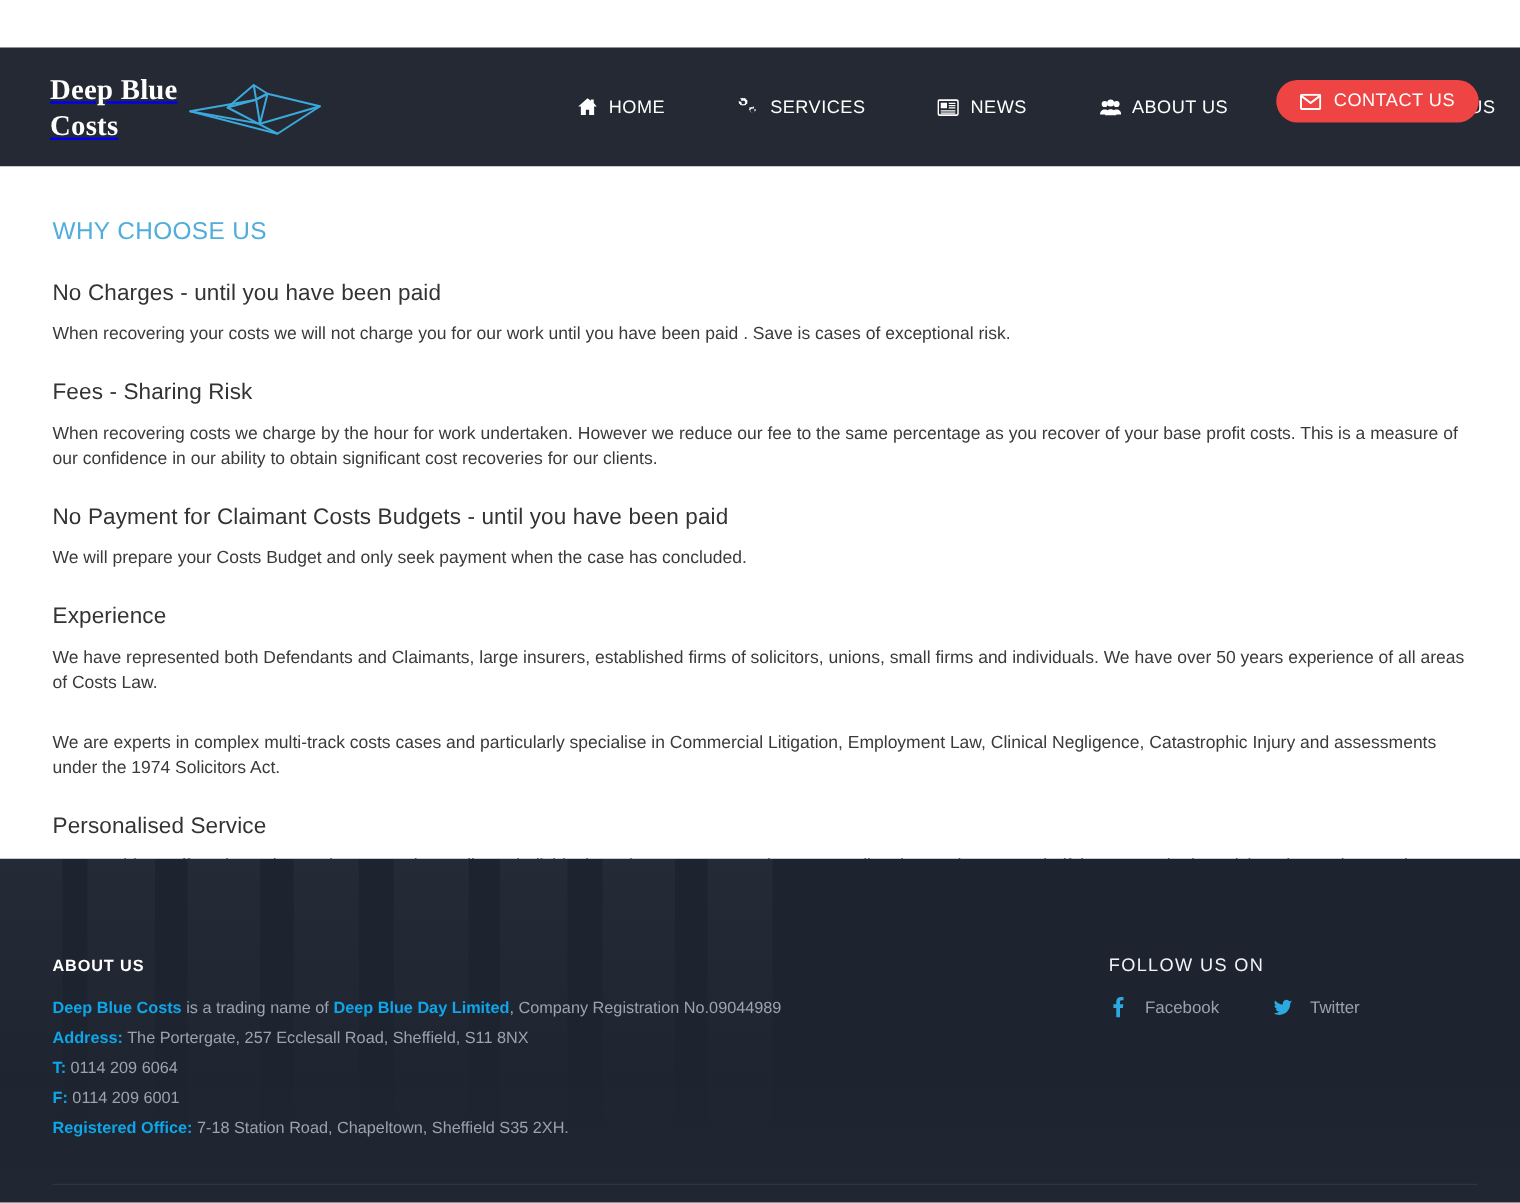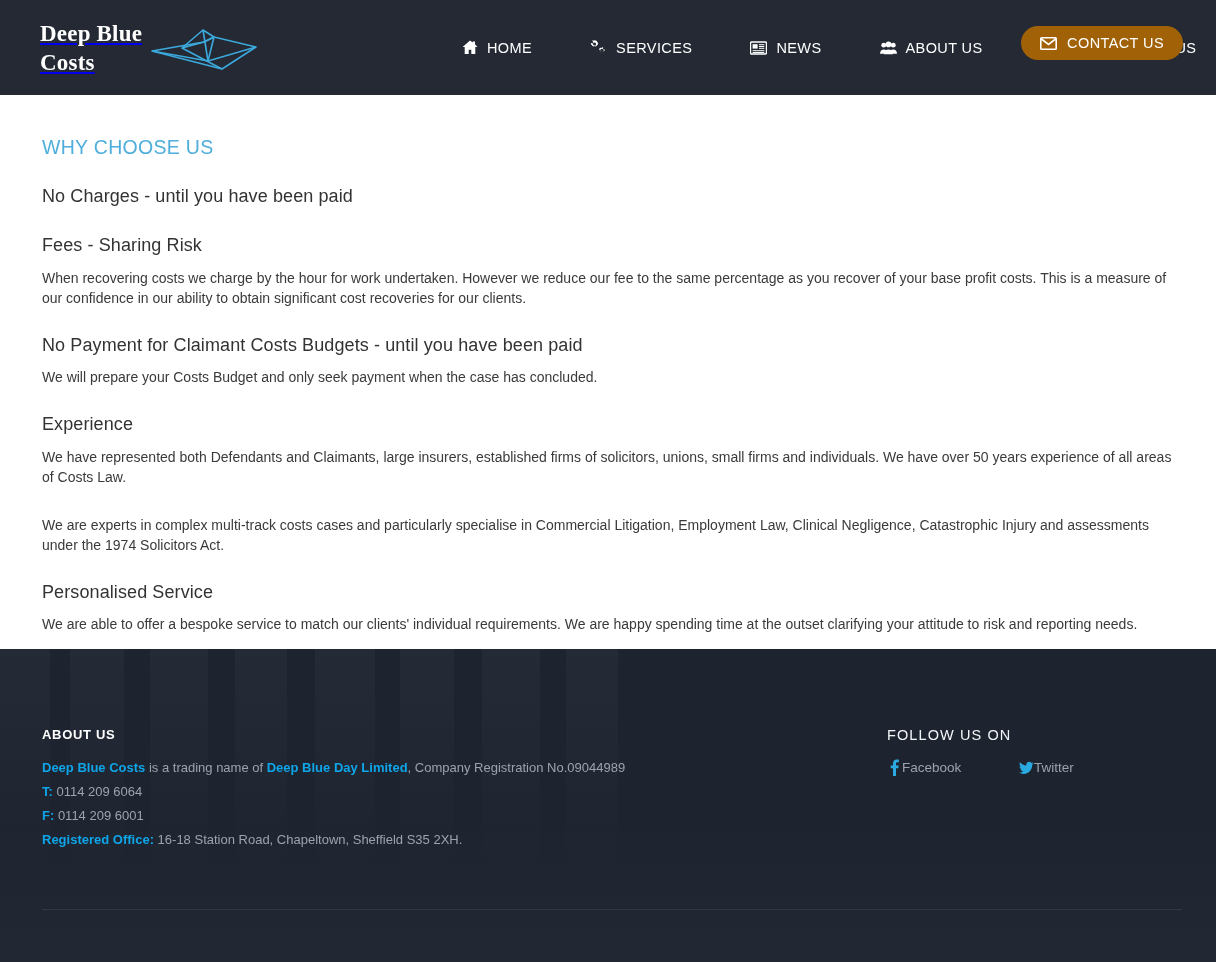--- a/index.html
+++ b/index.html
@@ -18,20 +18,21 @@
   }
 
   
   .site-header {
     position: relative;
     width: 1216px;
     height: 95px;
     background: #242933;
     display: flex;
     align-items: center;
+    margin-top: 38px;
   }
 
   .brand {
     position: absolute;
     left: 40px;
     top: 14px;
     display: flex;
     align-items: center;
     height: 68px;
   }
@@ -80,21 +81,21 @@
     color: #ffffff;
   }
   .nav-ico svg { display: block; fill: #ffffff; }
 
   .contact-btn {
     position: absolute;
     right: 33px;
     top: 26px;
     height: 34px;
     padding: 0 19px;
-    background: #a16207;
+    background: #ef4444;
     border-radius: 17px;
     display: flex;
     align-items: center;
     gap: 10px;
     color: #ffffff;
     font-size: 14.5px;
     letter-spacing: 0.4px;
     text-decoration: none;
     border: none;
     cursor: pointer;
@@ -195,21 +196,21 @@
     color: #9aa3ae;
     line-height: 24px;
     margin-bottom: 0;
   }
   .footer-line b { color: #0ea5e9; font-weight: bold; }
 
   .social-row { display: flex; align-items: center; gap: 0; }
   .social-link {
     display: flex;
     align-items: center;
-    gap: 0;
+    gap: 14px;
     text-decoration: none;
     color: #9aa3ae;
     font-size: 13.5px;
     width: 132px;
     cursor: pointer;
   }
   .social-link .soc-ico {
     display: inline-flex;
     align-items: center;
     justify-content: center;
@@ -325,20 +326,21 @@
   </a>
 
 </header>
 
 <main class="content">
 
   <h1 class="page-title">WHY CHOOSE US</h1>
 
   <section class="section">
     <h2 class="section-heading">No Charges - until you have been paid</h2>
+    <p class="section-para">When recovering your costs we will not charge you for our work until you have been paid . Save is cases of exceptional risk.</p>
   </section>
 
   <section class="section">
     <h2 class="section-heading">Fees - Sharing Risk</h2>
     <p class="section-para">When recovering costs we charge by the hour for work undertaken. However we reduce our fee to the same percentage as you recover of your base profit costs. This is a measure of our confidence in our ability to obtain significant cost recoveries for our clients.</p>
   </section>
 
   <section class="section">
     <h2 class="section-heading">No Payment for Claimant Costs Budgets - until you have been paid</h2>
     <p class="section-para">We will prepare your Costs Budget and only seek payment when the case has concluded.</p>
@@ -379,31 +381,34 @@
   <div class="footer-inner">
     <div class="footer-cols">
 
       <div class="footer-col-about">
         <div class="footer-heading">ABOUT US</div>
 
         <div class="footer-line">
           <b>Deep Blue Costs</b><span> is a trading name of </span><b>Deep Blue Day Limited</b><span>, Company Registration No.09044989</span>
         </div>
 
+        <div class="footer-line">
+          <b>Address:</b><span> The Portergate, 257 Ecclesall Road, Sheffield, S11 8NX</span>
+        </div>
 
         <div class="footer-line">
           <b>T:</b><span> 0114 209 6064</span>
         </div>
 
         <div class="footer-line">
           <b>F:</b><span> 0114 209 6001</span>
         </div>
 
         <div class="footer-line">
-          <b>Registered Office:</b><span> 16-18 Station Road, Chapeltown, Sheffield S35 2XH.</span>
+          <b>Registered Office:</b><span> 7-18 Station Road, Chapeltown, Sheffield S35 2XH.</span>
         </div>
       </div>
 
       <div class="footer-col-social">
         <div class="footer-heading follow">FOLLOW US ON</div>
         <div class="social-row">
 
           <a class="social-link" href="#">
             <span class="soc-ico">
               <svg width="9" height="17" viewBox="0 0 9 17">

